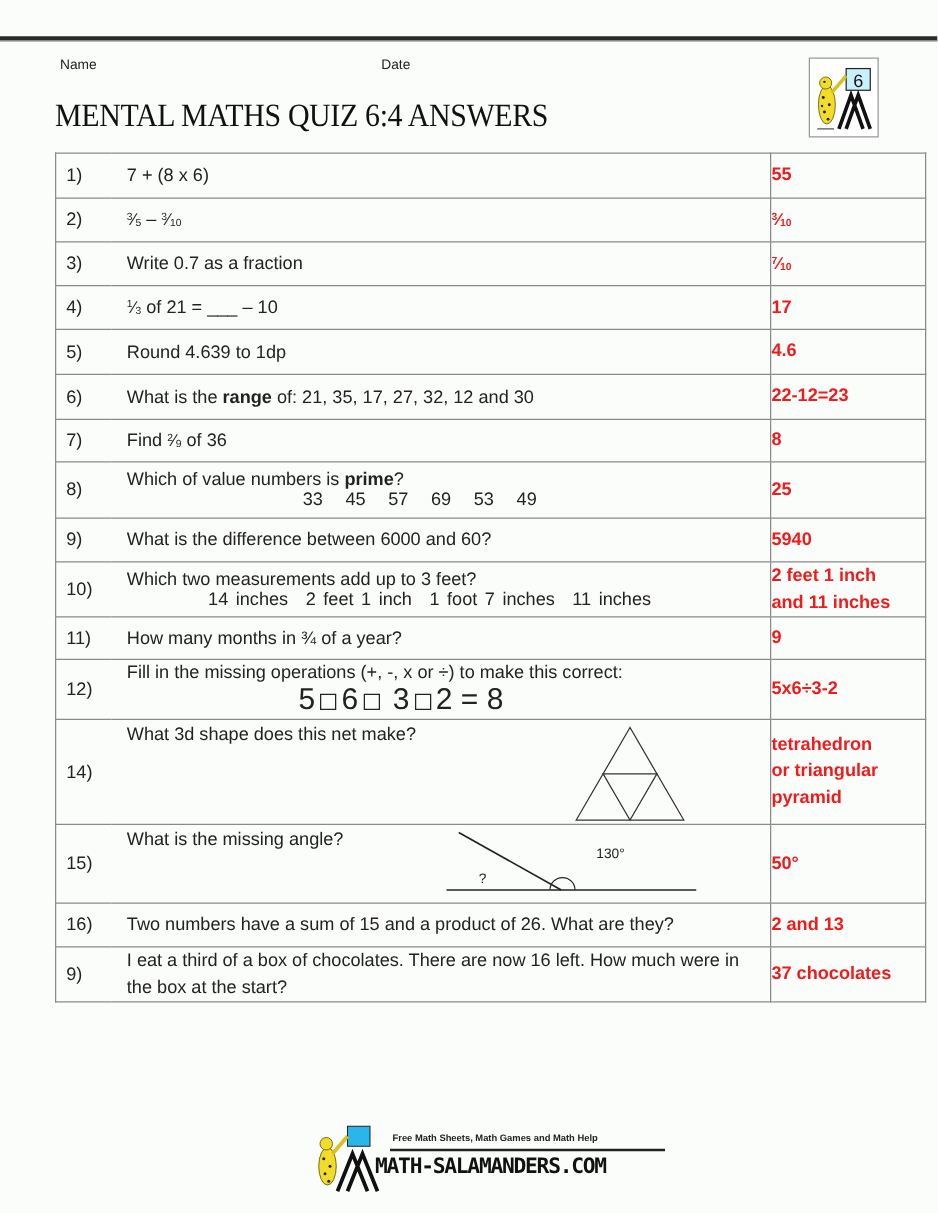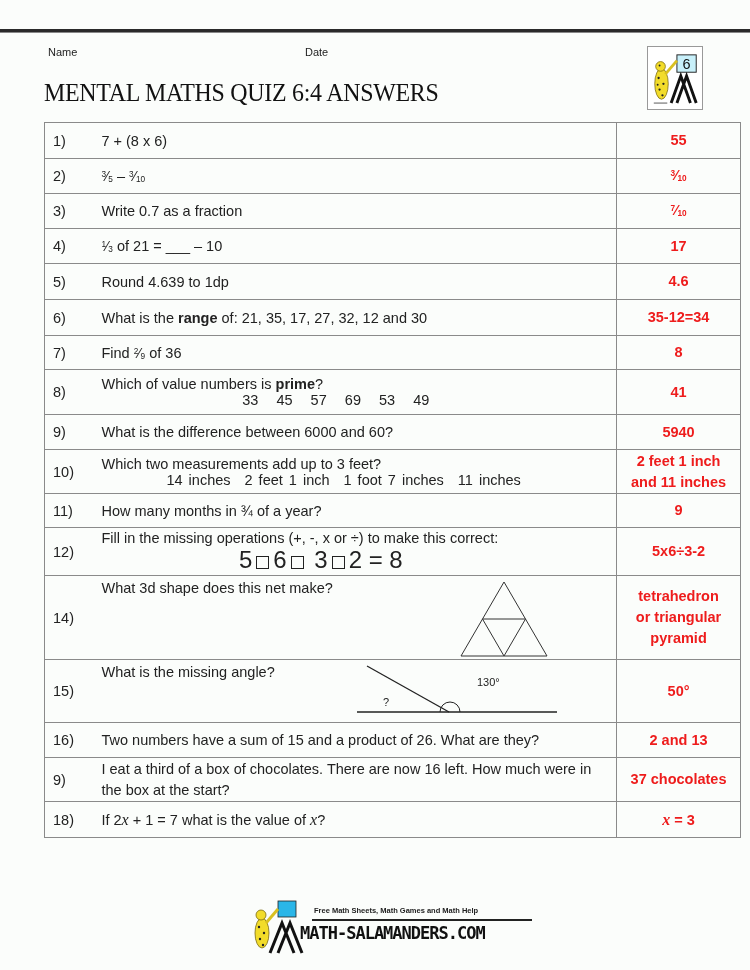--- a/index.html
+++ b/index.html
@@ -10,21 +10,21 @@
     .label-date { position: absolute; left: 305px; top: 46px; font-size: 11px; color: #222; }
     .title { position: absolute; left: 44px; top: 78px; font-family: "Liberation Serif", "DejaVu Serif", serif; font-size: 26px; color: #111; letter-spacing: -0.3px; transform: scaleX(0.92); transform-origin: left; }
     .logo-box { position: absolute; left: 647px; top: 46px; width: 56px; height: 64px; border: 1px solid #999; background: #fff; }
     .logo-box svg { width: 100%; height: 100%; }
 
     table.quiz { position: absolute; left: 44px; top: 122px; width: 697px; border-collapse: collapse; font-size: 14.5px; }
     table.quiz td { border: 1px solid #8a8a8a; vertical-align: middle; }
     td.num { width: 45px; padding-left: 8px; }
     td.q { width: 528px; padding-left: 12px; padding-right: 6px; border-left: none !important; }
     td.num { border-right: none !important; }
-    td.ans { width: 124px; color: #ee1c1c; font-weight: bold; text-align: center; line-height: 21px; }
+    td.ans { width: 124px; color: #ee1c1c; font-weight: bold; line-height: 21px; }
     .qline { display: block; }
     .sub { display: block; text-align: center; padding-right: 40px; word-spacing: 2px; }
     .sub-wide span { margin: 0 7px; }
     .sub-wide { text-align: left; padding-left: 58px; }
     .ops { font-size: 24px; text-align: center; padding-right: 70px; display: block; }
     .box { display: inline-block; width: 13px; height: 13px; border: 1.5px solid #222; vertical-align: -1px; margin: 0 4px; }
     .frac { font-size: 0.95em; }
     .frac sup { font-size: 0.6em; vertical-align: 0.5em; }
     .frac sub { font-size: 0.6em; vertical-align: -0.1em; }
     .ital { font-family: "Liberation Serif", "DejaVu Serif", serif; font-style: italic; font-size: 16px; }
@@ -94,36 +94,36 @@
 
   <tr style="height:36px">
     <td class="num">5)</td>
     <td class="q">Round 4.639 to 1dp</td>
     <td class="ans">4.6</td>
   </tr>
 
   <tr style="height:36px">
     <td class="num">6)</td>
     <td class="q"><span>What is the </span><b>range</b><span> of: 21, 35, 17, 27, 32, 12 and 30</span></td>
-    <td class="ans">35-12=34</td>
+    <td class="ans">22-12=23</td>
   </tr>
 
   <tr style="height:34px">
     <td class="num">7)</td>
     <td class="q"><span>Find </span><span class="frac"><sup>2</sup>⁄<sub>9</sub></span><span> of 36</span></td>
     <td class="ans">8</td>
   </tr>
 
   <tr style="height:45px">
     <td class="num">8)</td>
     <td class="q">
       <span class="qline"><span>Which of value numbers is </span><b>prime</b><span>?</span></span>
       <span class="sub" style="white-space:pre">33   45   57   69   53   49</span>
     </td>
-    <td class="ans">41</td>
+    <td class="ans">25</td>
   </tr>
 
   <tr style="height:35px">
     <td class="num">9)</td>
     <td class="q">What is the difference between 6000 and 60?</td>
     <td class="ans">5940</td>
   </tr>
 
   <tr style="height:44px">
     <td class="num">10)</td>
@@ -189,25 +189,20 @@
     <td class="q">Two numbers have a sum of 15 and a product of 26. What are they?</td>
     <td class="ans">2 and 13</td>
   </tr>
 
   <tr style="height:44px">
     <td class="num">9)</td>
     <td class="q" style="line-height:21px">I eat a third of a box of chocolates. There are now 16 left. How much were in the box at the start?</td>
     <td class="ans">37 chocolates</td>
   </tr>
 
-  <tr style="height:36px">
-    <td class="num">18)</td>
-    <td class="q"><span>If 2</span><span class="ital">x</span><span> + 1 = 7 what is the value of </span><span class="ital">x</span><span>?</span></td>
-    <td class="ans"><span class="ital">x</span><span> = 3</span></td>
-  </tr>
 </tbody>
   </table>
 
 <div class="footer">
   <svg width="60" height="60" viewBox="0 0 60 60" style="position:absolute;left:0;top:0">
     <rect x="30" y="4" width="18" height="16" fill="#2ab6e8" stroke="#222" stroke-width="0.8"></rect>
     <path d="M22 56 L34 26 L46 56 M30 56 L42 26 L54 56" stroke="#111" stroke-width="3" fill="none"></path>
     <ellipse cx="14" cy="36" rx="7" ry="15" fill="#f2dc2a" stroke="#7a6a10" stroke-width="0.8"></ellipse>
     <circle cx="13" cy="18" r="5" fill="#f2dc2a" stroke="#7a6a10" stroke-width="0.8"></circle>
     <path d="M18 26 L30 12" stroke="#d8c020" stroke-width="3"></path>

